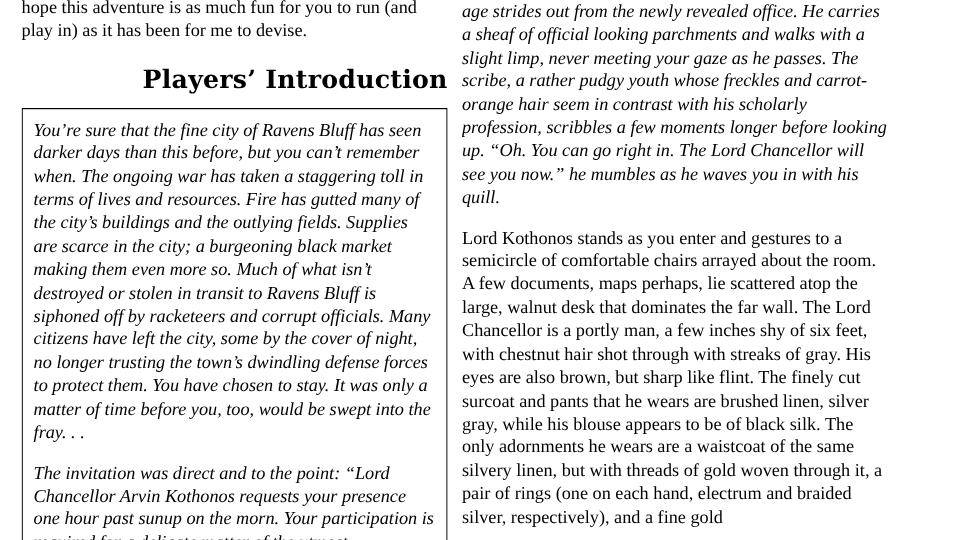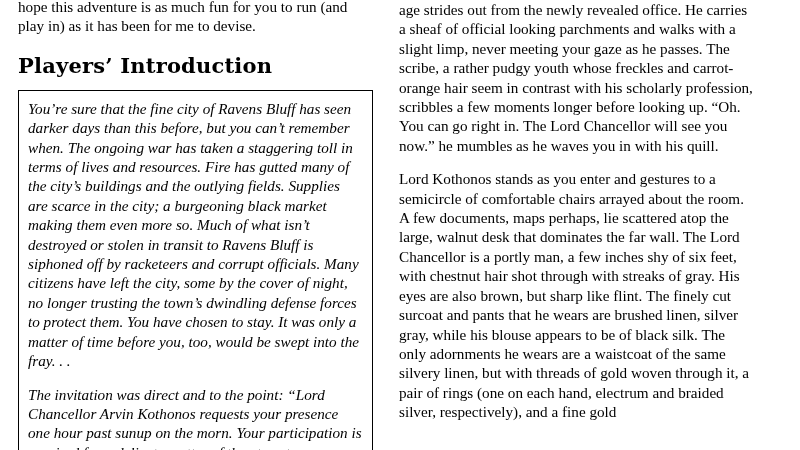--- a/index.html
+++ b/index.html
@@ -17,21 +17,21 @@
   .page {
     position: relative;
     width: 800px;
     height: 450px;
     box-sizing: border-box;
     padding: 0 18px;
   }
   .columns {
     display: flex;
     flex-direction: row;
-    gap: 26px;
+    gap: 12px;
     height: 450px;
   }
   .col {
     width: 355px;
     position: relative;
   }
   .col-left {
     padding-top: 0;
   }
   .col-right {
@@ -44,41 +44,42 @@
     text-align: left;
   }
   .tail-para {
     margin-top: -3px;
   }
   .section-heading {
     font-family: "DejaVu Serif", serif;
     font-weight: bold;
     font-size: 21px;
     line-height: 24px;
-    text-align: left;
+    text-align: right;
     margin: 18px 0 12px 0;
     letter-spacing: 0.2px;
   }
   .boxed {
     border: 1.5px solid #000000;
     padding: 8px 9px 6px 9px;
     box-sizing: border-box;
   }
   .boxed p {
     margin: 0 0 14px 0;
     font-style: italic;
   }
   .boxed p:last-child {
     margin-bottom: 0;
   }
   .clip {
     overflow: hidden;
   }
   .col-right p:first-child {
     margin-top: 0;
+    font-style: italic;
   }
 </style>
 </head>
 <body>
 
 <div class="page">
   <div class="columns">
 
     <div class="col col-left clip">
       <p class="tail-para">hope this adventure is as much fun for you to run (and play in) as it has been for me to devise.</p>

